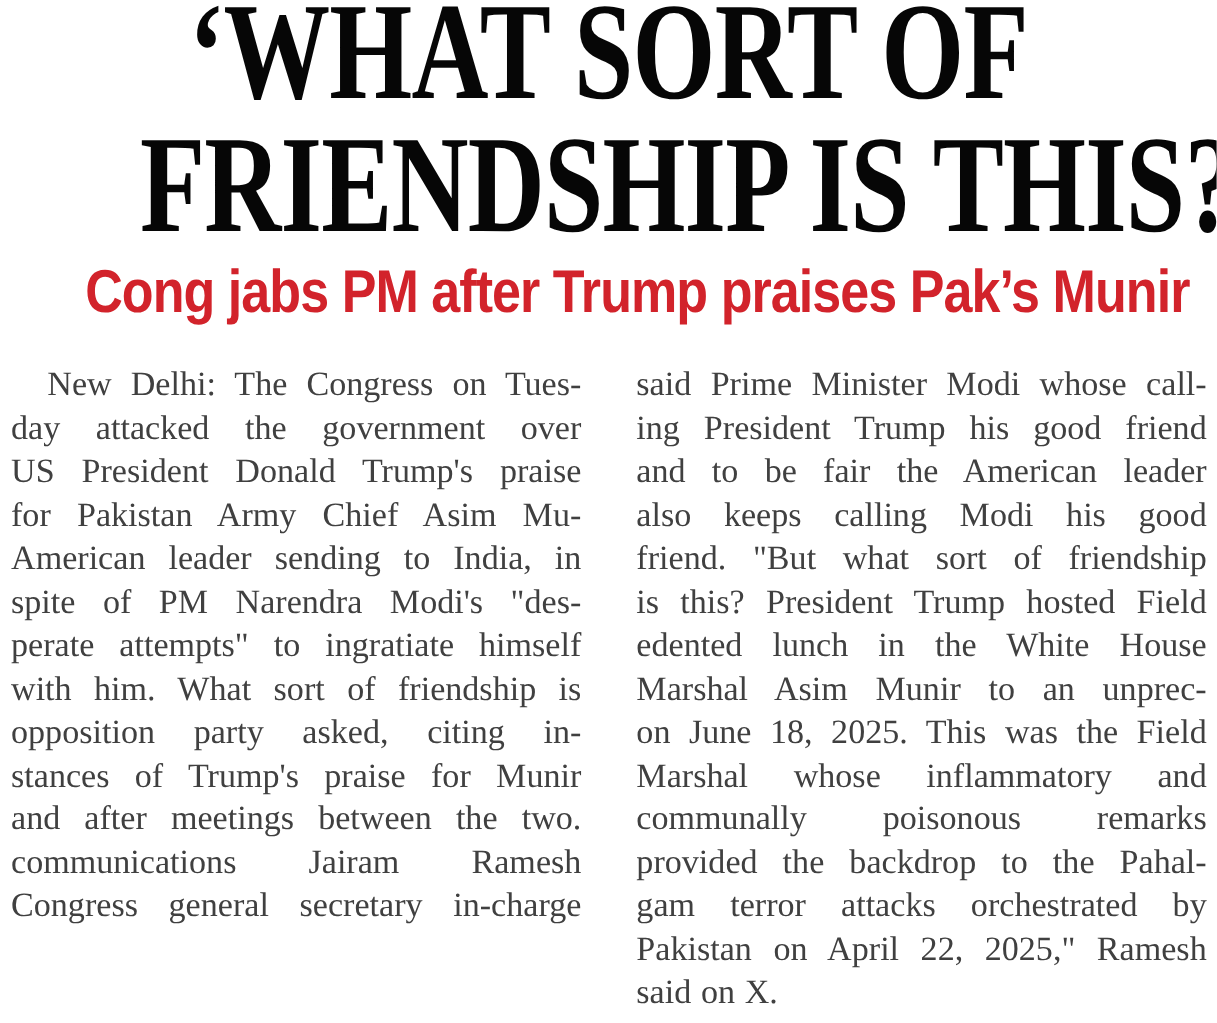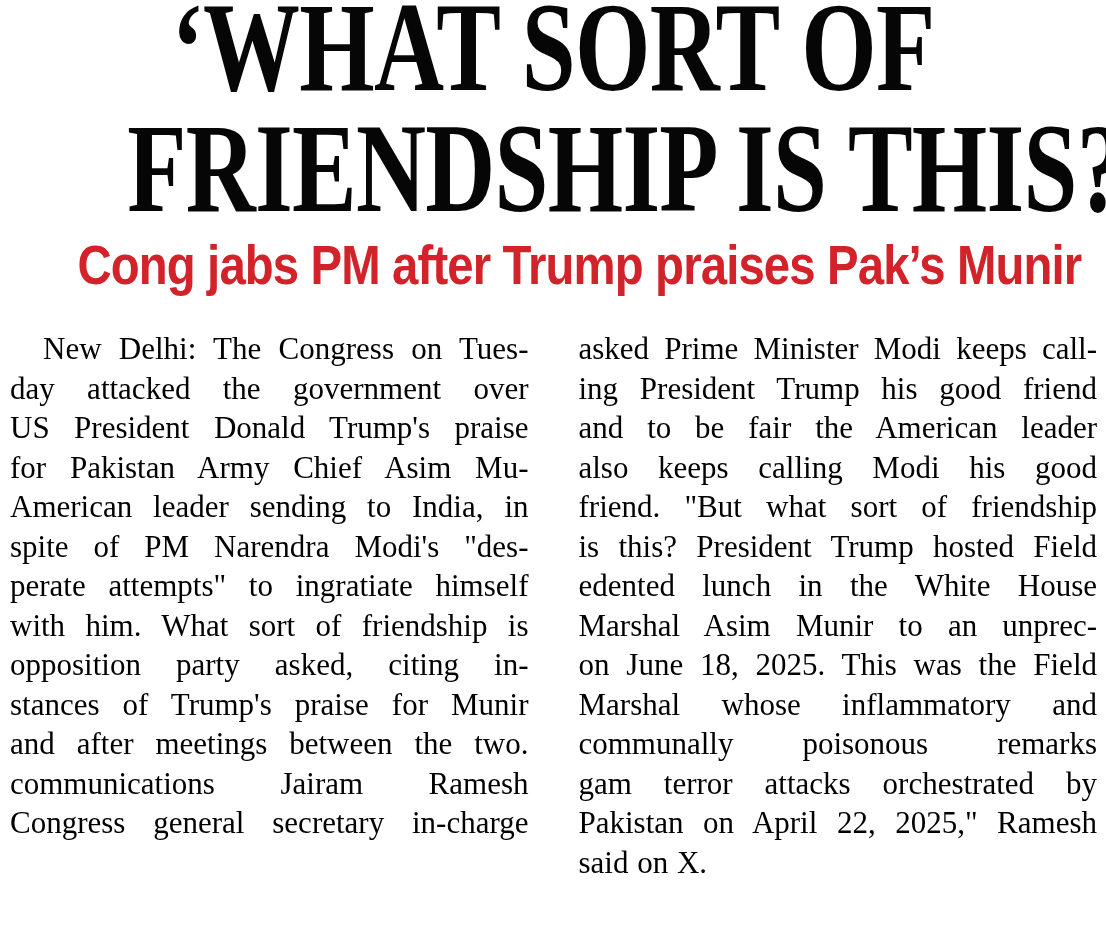--- a/index.html
+++ b/index.html
@@ -77,47 +77,48 @@
 
 <div class="page">
 
   <div class="headline" style="color: rgb(6, 6, 6);">
     <div class="headline-line">‘WHAT SORT OF</div>
     <div class="headline-line">FRIENDSHIP IS THIS?’</div>
   </div>
 
   <div class="subheadline" style="color: rgb(210, 35, 43);">Cong jabs PM after Trump praises Pak’s Munir</div>
 
-  <div class="article-body" style="color: #000000;">
+  <div class="article-body" style="color: #404040;">
     <div class="column">
         <div class="body-line indent">New Delhi: The Congress on Tues-</div>
         <div class="body-line">day attacked the government over</div>
         <div class="body-line">US President Donald Trump's praise</div>
         <div class="body-line">for Pakistan Army Chief Asim Mu-</div>
         <div class="body-line">American leader sending to India, in</div>
         <div class="body-line">spite of PM Narendra Modi's "des-</div>
         <div class="body-line">perate attempts" to ingratiate himself</div>
         <div class="body-line">with him. What sort of friendship is</div>
         <div class="body-line">opposition party asked, citing in-</div>
         <div class="body-line">stances of Trump's praise for Munir</div>
         <div class="body-line">and after meetings between the two.</div>
         <div class="body-line">communications Jairam Ramesh</div>
         <div class="body-line">Congress general secretary in-charge</div>
       </div>
     <div class="column">
-        <div class="body-line">asked Prime Minister Modi keeps call-</div>
+        <div class="body-line">said Prime Minister Modi whose call-</div>
         <div class="body-line">ing President Trump his good friend</div>
         <div class="body-line">and to be fair the American leader</div>
         <div class="body-line">also keeps calling Modi his good</div>
         <div class="body-line">friend. "But what sort of friendship</div>
         <div class="body-line">is this? President Trump hosted Field</div>
         <div class="body-line">edented lunch in the White House</div>
         <div class="body-line">Marshal Asim Munir to an unprec-</div>
         <div class="body-line">on June 18, 2025. This was the Field</div>
         <div class="body-line">Marshal whose inflammatory and</div>
         <div class="body-line">communally poisonous remarks</div>
+        <div class="body-line">provided the backdrop to the Pahal-</div>
         <div class="body-line">gam terror attacks orchestrated by</div>
         <div class="body-line">Pakistan on April 22, 2025," Ramesh</div>
         <div class="body-line no-justify">said on X.</div>
       </div>
   </div>
 
 </div>
 
 </body></html>

